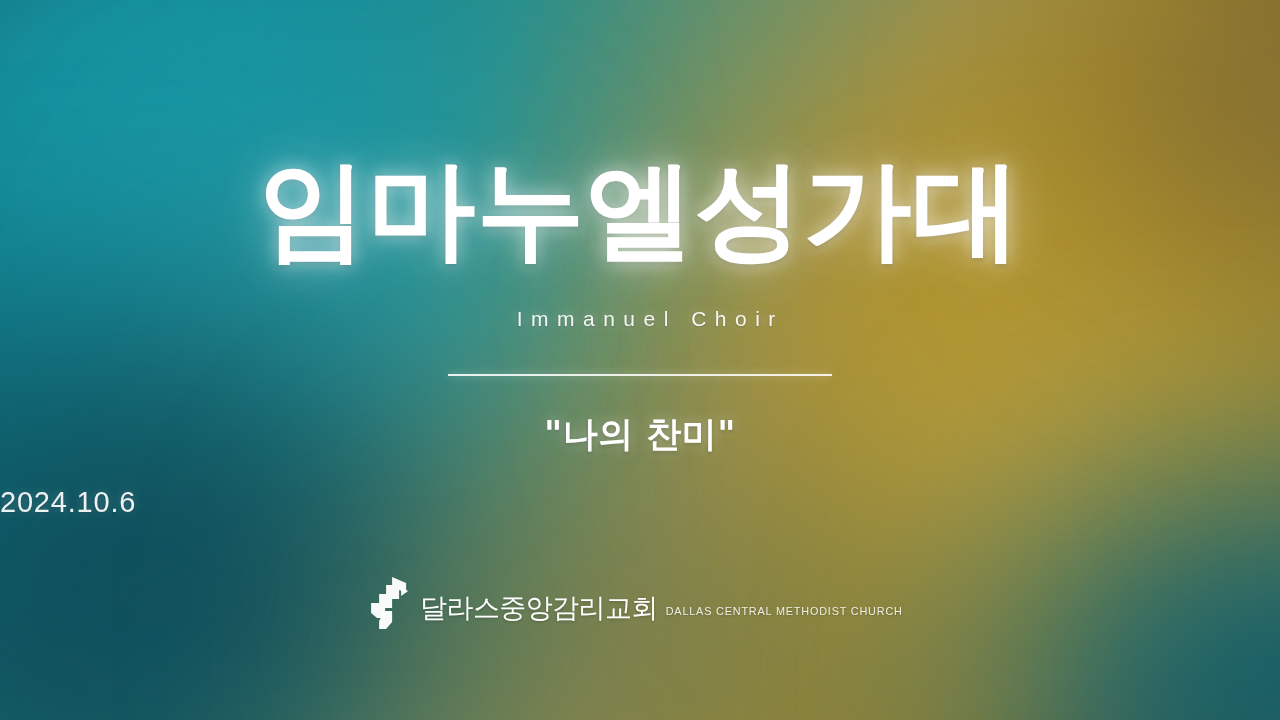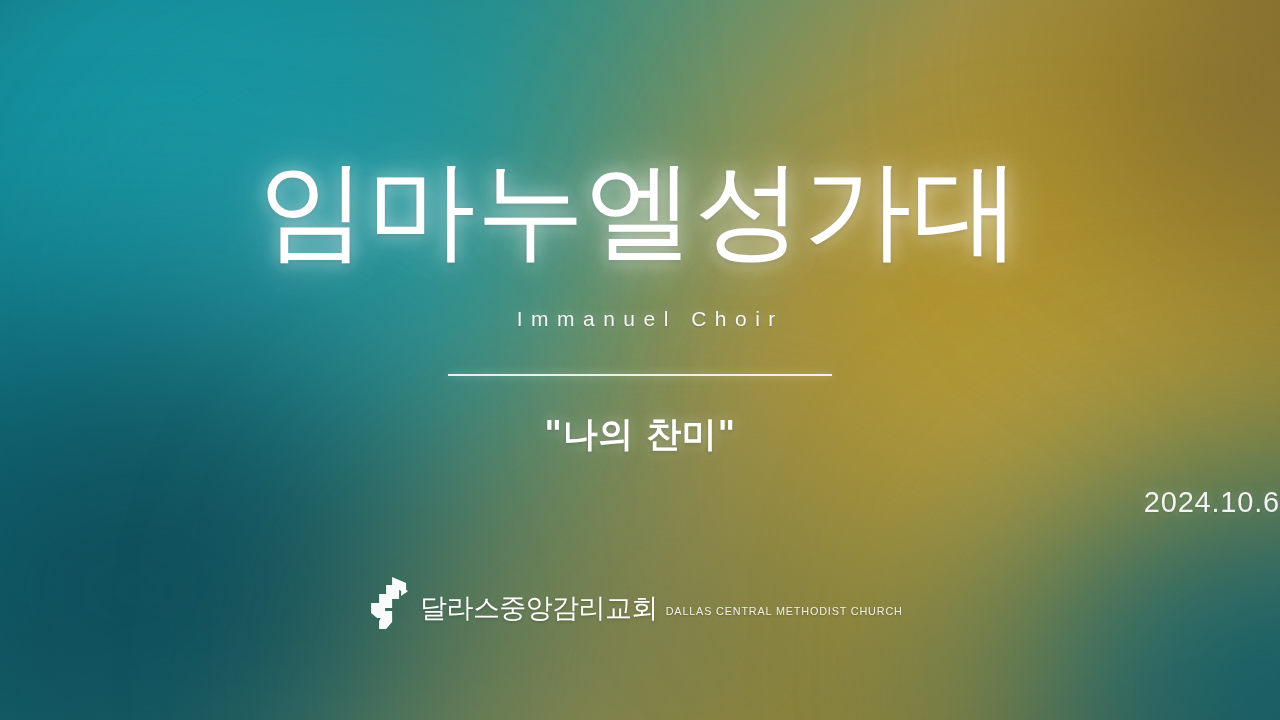--- a/index.html
+++ b/index.html
@@ -111,21 +111,21 @@
 
   .main-title {
     margin: 0;
     position: absolute;
     top: 150px;
     left: 0;
     right: 0;
     text-align: center;
     font-family: "DejaVu Sans", "Liberation Sans", sans-serif;
     font-size: 108px;
-    font-weight: 400;
+    font-weight: 700;
     line-height: 1.12;
     color: #ffffff;
     letter-spacing: 1px;
     text-shadow:
       0 0 18px rgba(255,255,255,0.55),
       0 0 44px rgba(255,255,255,0.38),
       0 0 80px rgba(255,255,255,0.22),
       0 2px 5px rgba(0,0,0,0.18);
     white-space: nowrap;
   }
@@ -166,21 +166,21 @@
     font-weight: 700;
     color: #ffffff;
     letter-spacing: 0.5px;
     text-shadow: 0 0 14px rgba(255,255,255,0.40), 0 2px 4px rgba(0,0,0,0.20);
   }
 
   .date {
     position: absolute;
     top: 486px;
     left: 0; right: 0;
-    text-align: right;
+    text-align: left;
     font-size: 29px;
     font-weight: 300;
     color: rgba(255,255,255,0.92);
     letter-spacing: 0.8px;
     text-shadow: 0 0 10px rgba(255,255,255,0.25), 0 1px 3px rgba(0,0,0,0.18);
   }
 
   
   .logo-lockup {
     position: absolute;

